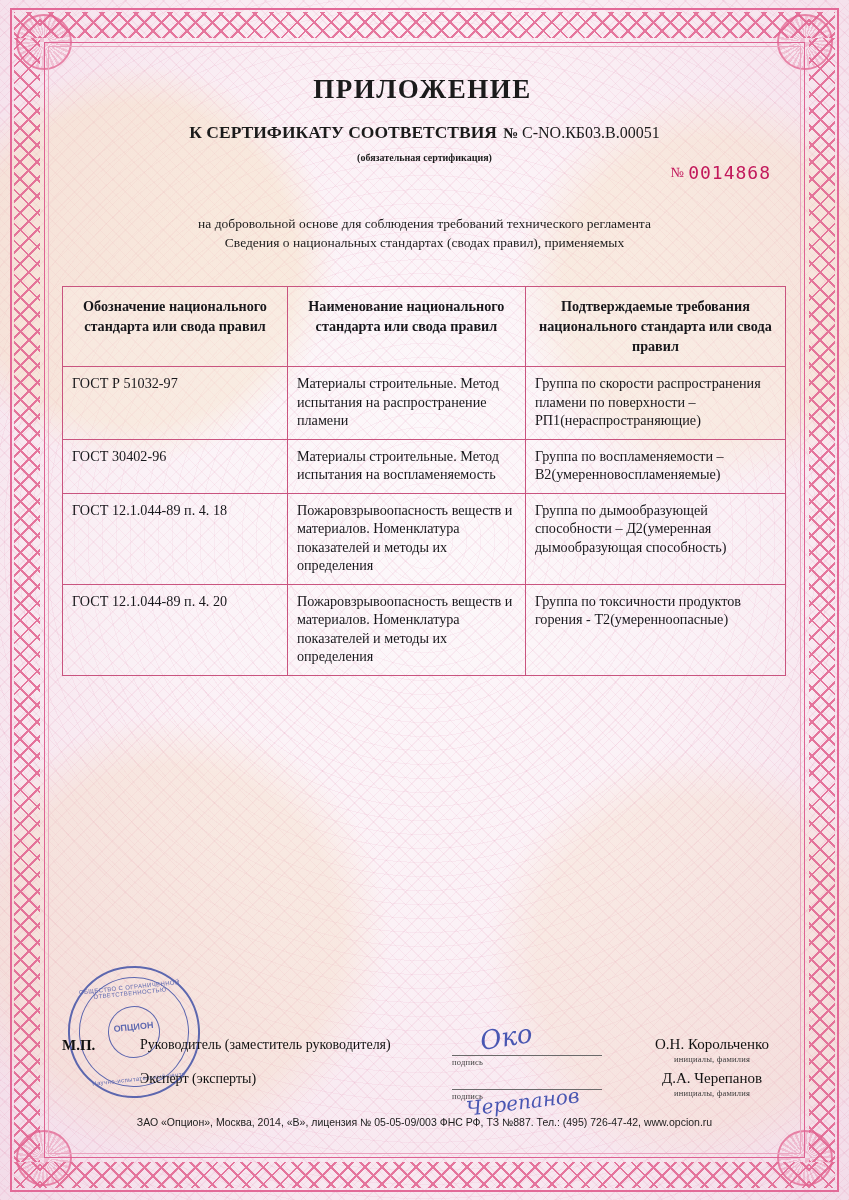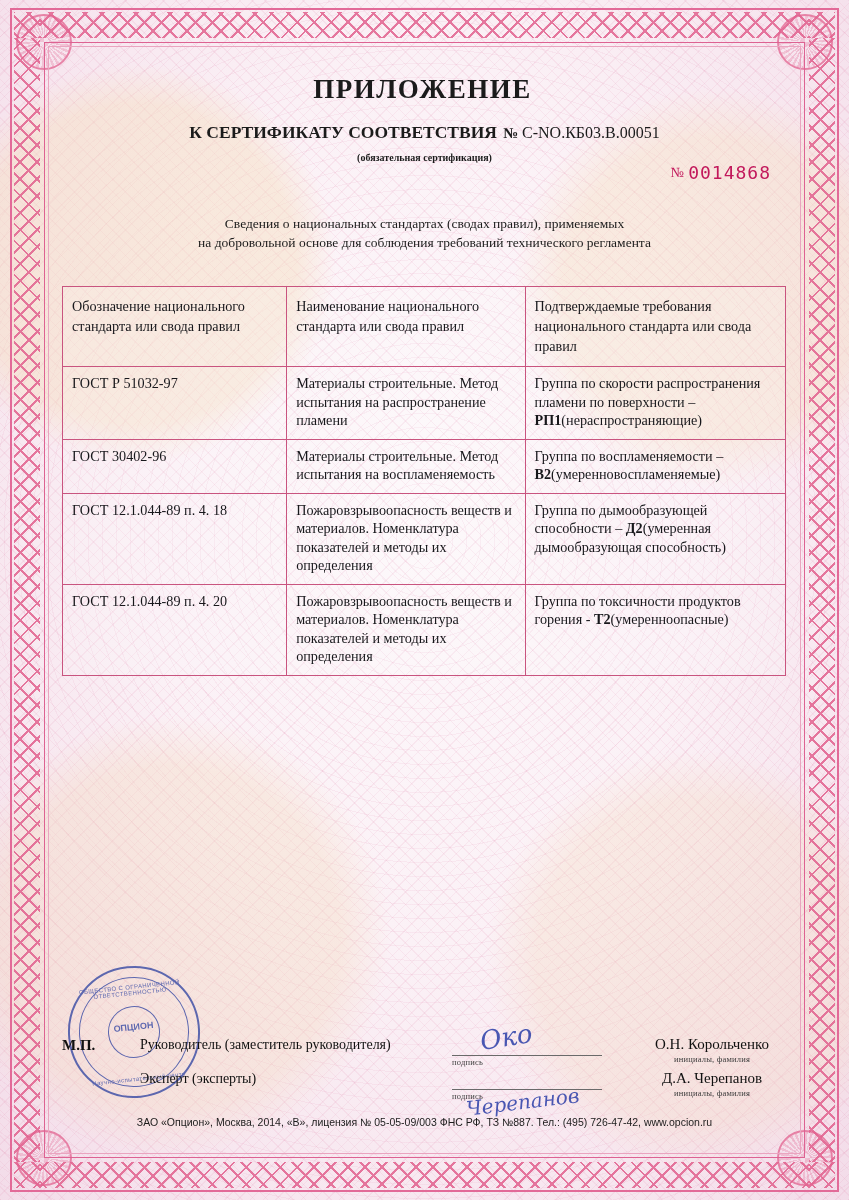--- a/index.html
+++ b/index.html
@@ -190,30 +190,30 @@
   }
   table.std th, table.std td {
     border: 1px solid #c9547f;
     vertical-align: top;
     padding: 7px 9px 9px 9px;
     font-size: 14.2px;
     line-height: 18.5px;
     color: #17171b;
   }
   table.std th {
-    text-align: left;
-    font-weight: normal;
+    text-align: center;
+    font-weight: bold;
     line-height: 20px;
     padding-top: 9px;
     padding-bottom: 10px;
   }
   table.std td.c1 { width: 233px; }
   table.std td.c2 { width: 236px; }
   table.std td.c3 { width: 255px; }
-  td .bold { font-weight: bold; }
+  td .bold { font-weight: normal; }
 
   
   .sig {
     position: absolute;
     left: 6px;
     right: 6px;
     bottom: 46px;
     font-size: 14px;
     color: #111;
   }
@@ -365,22 +365,22 @@
       <span>К СЕРТИФИКАТУ СООТВЕТСТВИЯ</span><span class="num-label">№</span><span class="cert-no">C-NO.КБ03.В.00051</span>
     </div>
 
     <div class="oblig">(обязательная сертификация)</div>
 
     <div class="blank-no">
       <span class="hash">№</span><span class="digits">0014868</span>
     </div>
 
     <div class="note">
+      <div>на добровольной основе для соблюдения требований технического регламента</div>
       <div>Сведения о национальных стандартах (сводах правил), применяемых</div>
-      <div>на добровольной основе для соблюдения требований технического регламента</div>
     </div>
 
     <table class="std">
       <thead>
         <tr>
           <th class="c1">Обозначение национального стандарта или свода правил</th>
           <th class="c2">Наименование национального стандарта или свода правил</th>
           <th class="c3">Подтверждаемые требования национального стандарта или свода правил</th>
         </tr>
       </thead>

